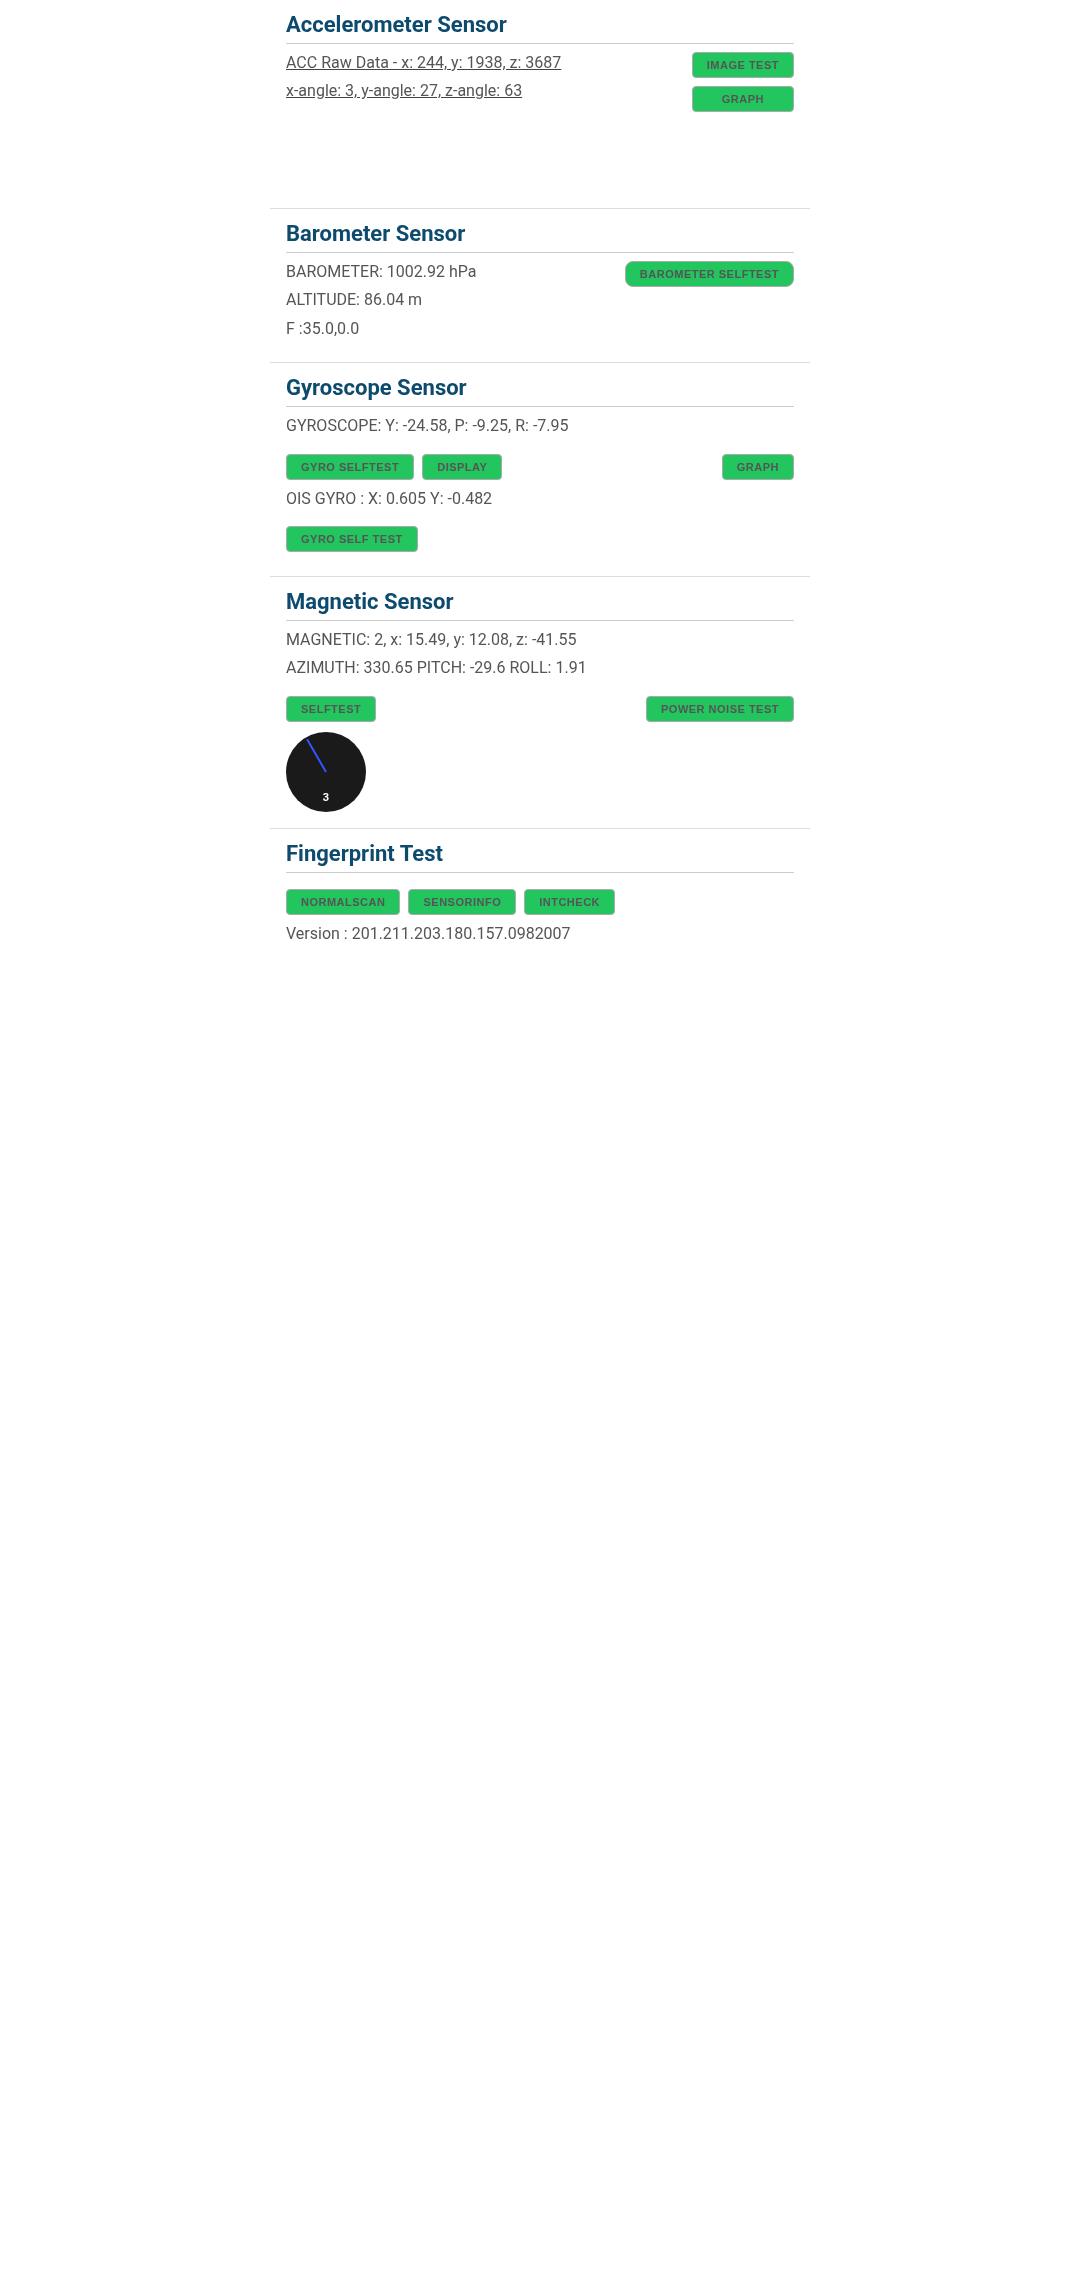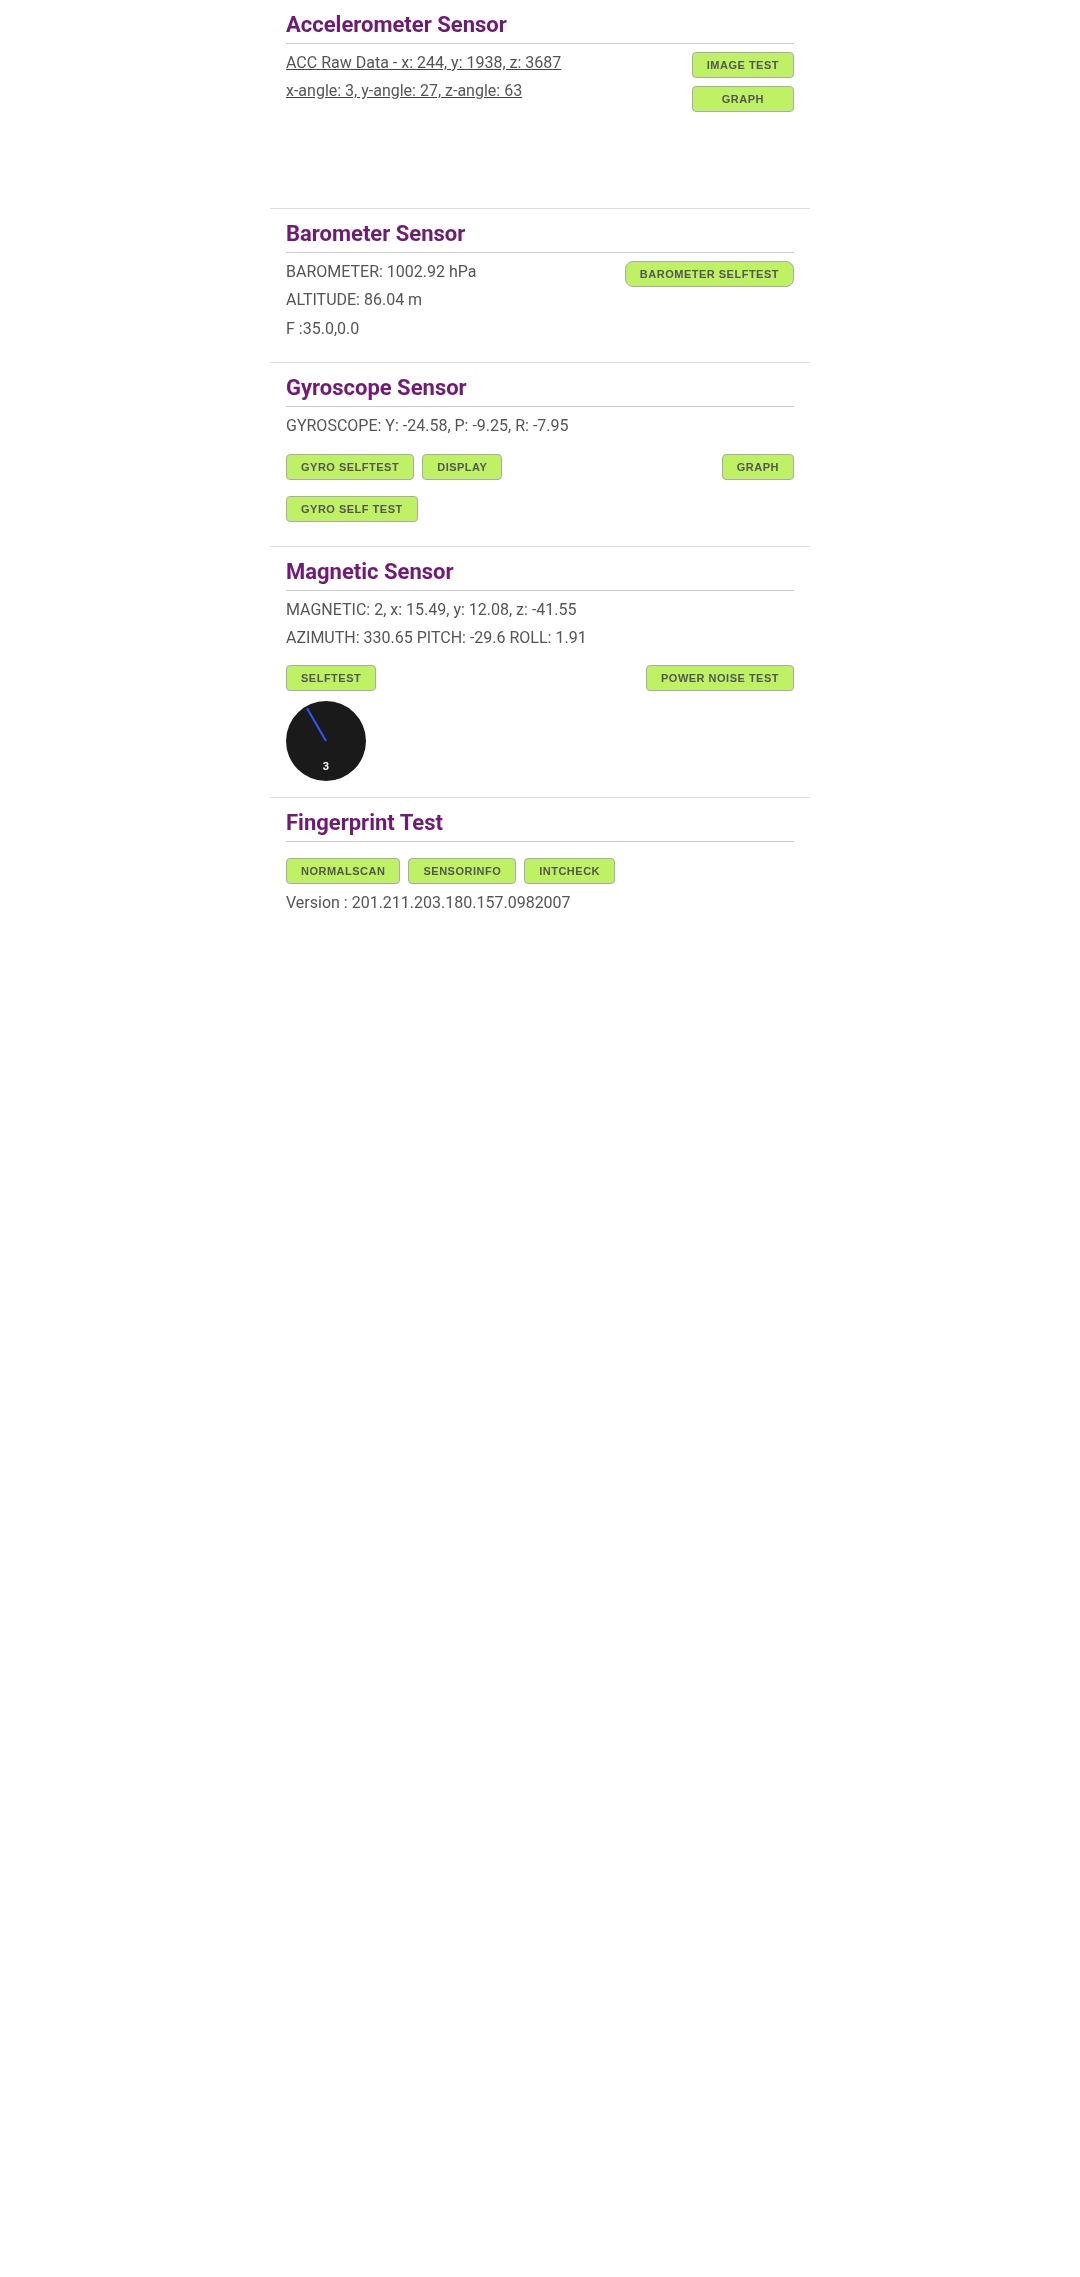--- a/index.html
+++ b/index.html
@@ -12,21 +12,21 @@
       max-width: 540px;
       margin: 0 auto;
     }
     .section {
       border-bottom: 1px solid #ddd;
       padding: 12px 16px 16px 16px;
     }
     .section-title {
       font-size: 22px;
       font-weight: bold;
-      color: #701a75;
+      color: #0c4a6e;
       margin-bottom: 6px;
     }
     .section-divider {
       border: none;
       border-top: 1px solid #ccc;
       margin: 4px 0 8px 0;
     }
     .data-line {
       font-size: 16px;
       color: #555;
@@ -35,21 +35,21 @@
     }
     .btn-row {
       display: flex;
       flex-wrap: wrap;
       gap: 8px;
       margin-top: 16px;
       margin-bottom: 8px;
     }
     .btn {
       border: 1.5px solid #aaa;
-      background: #bef264;
+      background: #22c55e;
       border-radius: 4px;
       padding: 6px 14px;
       font-size: 11px;
       font-weight: bold;
       letter-spacing: 0.5px;
       color: #555;
       cursor: pointer;
       text-transform: uppercase;
     }
     .btn-right {
@@ -134,20 +134,21 @@
 
 <div class="section">
   <h2 class="section-title">Gyroscope Sensor</h2>
   <hr class="section-divider">
   <div class="data-line">GYROSCOPE: Y: -24.58, P: -9.25, R: -7.95</div>
   <div class="btn-row">
     <button class="btn">GYRO SELFTEST</button>
     <button class="btn">DISPLAY</button>
     <button class="btn btn-right">GRAPH</button>
   </div>
+  <div class="data-line">OIS GYRO : X: 0.605 Y: -0.482</div>
   <div class="btn-row">
     <button class="btn">GYRO SELF TEST</button>
   </div>
 </div>
 
 <div class="section">
   <h2 class="section-title">Magnetic Sensor</h2>
   <hr class="section-divider">
   <div class="data-line">MAGNETIC: 2, x: 15.49, y: 12.08, z: -41.55</div>
   <div class="data-line">AZIMUTH: 330.65  PITCH: -29.6  ROLL: 1.91</div>

